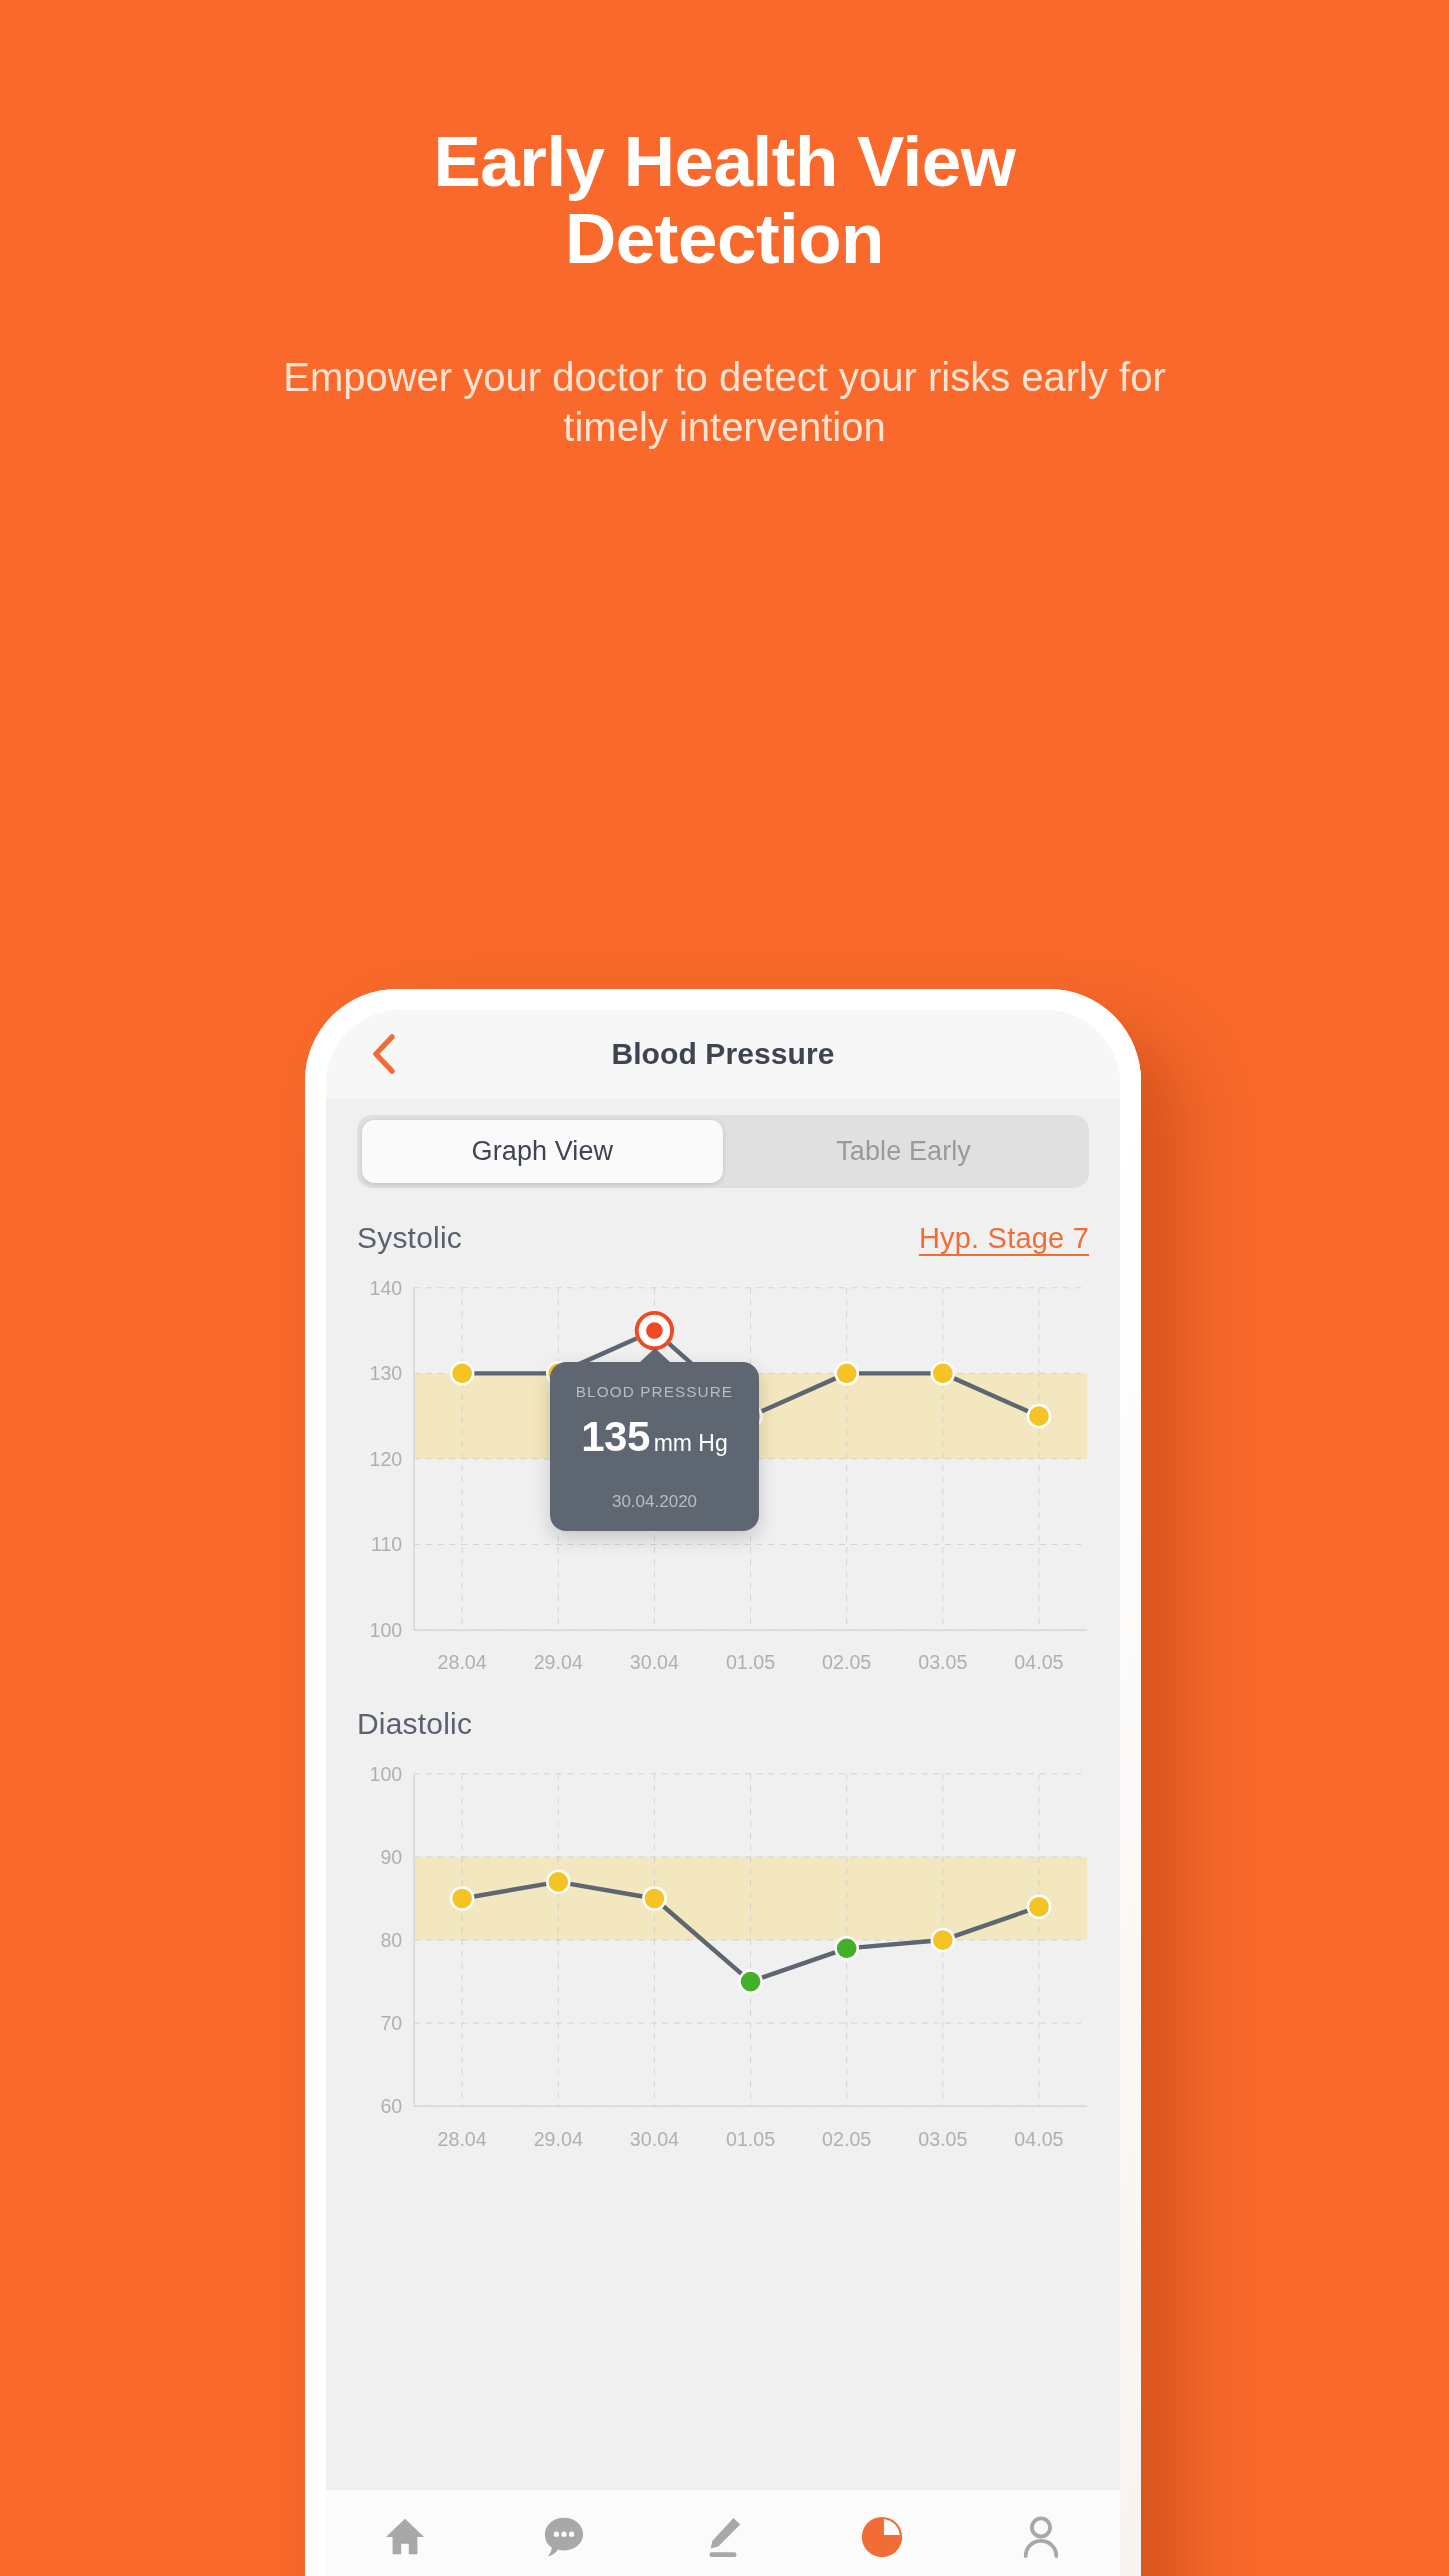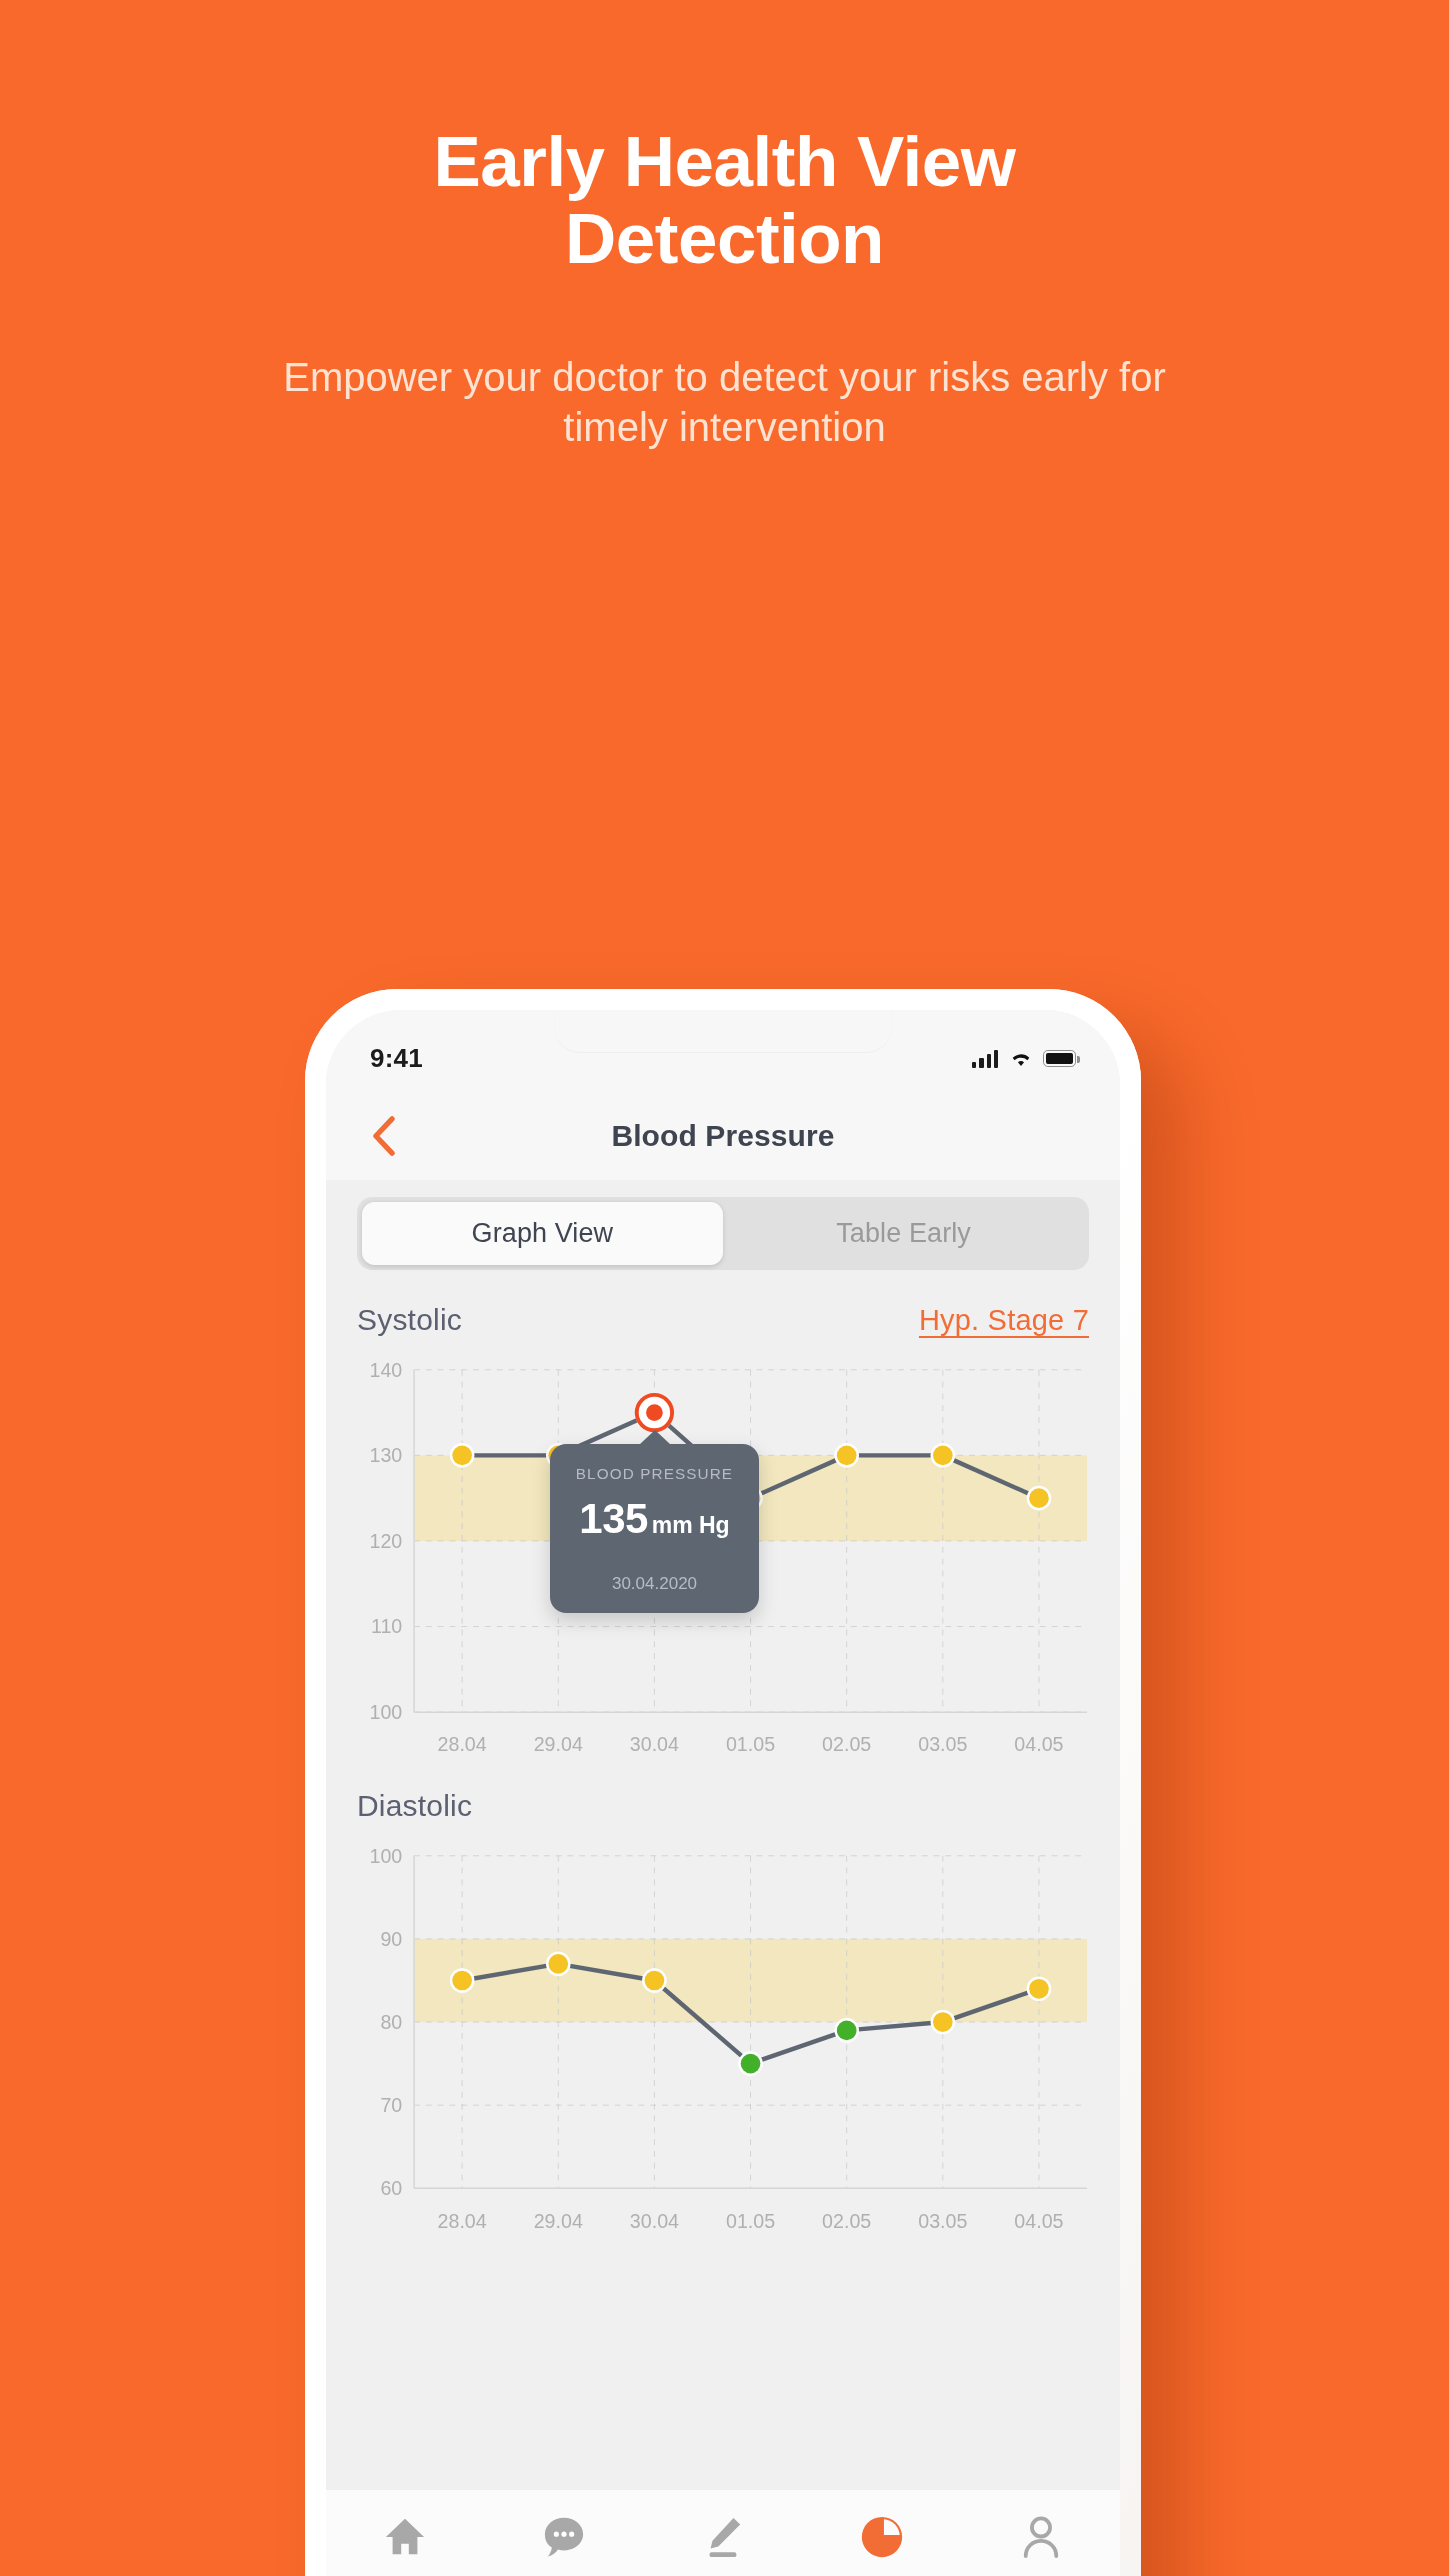--- a/index.html
+++ b/index.html
@@ -191,21 +191,21 @@
   .tooltip::after{
     content:"";
     position:absolute; top:-14.4px; left:50%; transform:translateX(-50%);
     border-left:16.3px solid transparent;
     border-right:16.3px solid transparent;
     border-bottom:15.3px solid #5E6672;
   }
   .tt-label{ font-size:15.3px; color:#B7BCC4; letter-spacing:1.1px; }
   .tt-value{ margin-top:11.5px; color:#fff; }
   .tt-num{ font-size:42px; font-weight:700; letter-spacing:-0.5px;}
-  .tt-unit{ font-size:23px; font-weight:700; margin-left:3.8px;}
+  .tt-unit{ font-size:23px; font-weight:400; margin-left:3.8px;}
   .tt-date{ margin-top:31px; font-size:17px; color:#B7BCC4; }
 
   
   .tabbar{
     flex:0 0 auto;
     height:165px;
     background:#FBFBFB;
     display:flex;
     align-items:flex-start;
     padding-top:23px;
@@ -223,42 +223,20 @@
 <div class="hero">
   <div class="hero-title">Early Health View Detection</div>
   <div class="hero-sub">Empower your doctor to detect your risks early for timely intervention</div>
 </div>
 
 <div class="phone-wrap">
   <div class="phone-shadow"></div>
   <div class="phone-body">
     <div class="phone-screen">
 
-      <div class="statusbar">
-        <div class="notch"></div>
-        <div class="sb-time">9:41</div>
-        <div class="sb-right">
-          <span class="sig">
-            <i></i>
-              <i></i>
-              <i></i>
-              <i></i>
-          </span>
-          <span class="wifi">
-            <svg width="24" height="18" viewBox="0 0 25 19">
-              <path d="M12.5 16.8l-3.2-3.9a5.1 5.1 0 0 1 6.4 0z" fill="#111"></path>
-              <path d="M12.5 8.2c-2.6 0-5 .95-6.8 2.5l-2-2.4A14 14 0 0 1 12.5 4.6c3.3 0 6.4 1.2 8.8 3.7l-2 2.4a10.4 10.4 0 0 0-6.8-2.5z" fill="#111"></path>
-              <path d="M12.5 1.3c4.1 0 7.9 1.5 10.8 4.1l-1.9 2.2A14.5 14.5 0 0 0 12.5 4.2c-3.4 0-6.6 1.2-9 3.4L1.7 5.4A16.5 16.5 0 0 1 12.5 1.3z" fill="#111" opacity="0"></path>
-            </svg>
-          </span>
-          <span class="batt">
-              <i></i>
-            </span>
-        </div>
-      </div>
 
       <div class="navbar">
         <div class="nav-back">
           <svg width="25" height="40" viewBox="0 0 26 42">
             <path d="M22 3 L5 21 L22 39" stroke="#F26C35" stroke-width="5.5" fill="none" stroke-linecap="round" stroke-linejoin="round"></path>
           </svg>
         </div>
         <div class="nav-title">Blood Pressure</div>
       </div>
 

